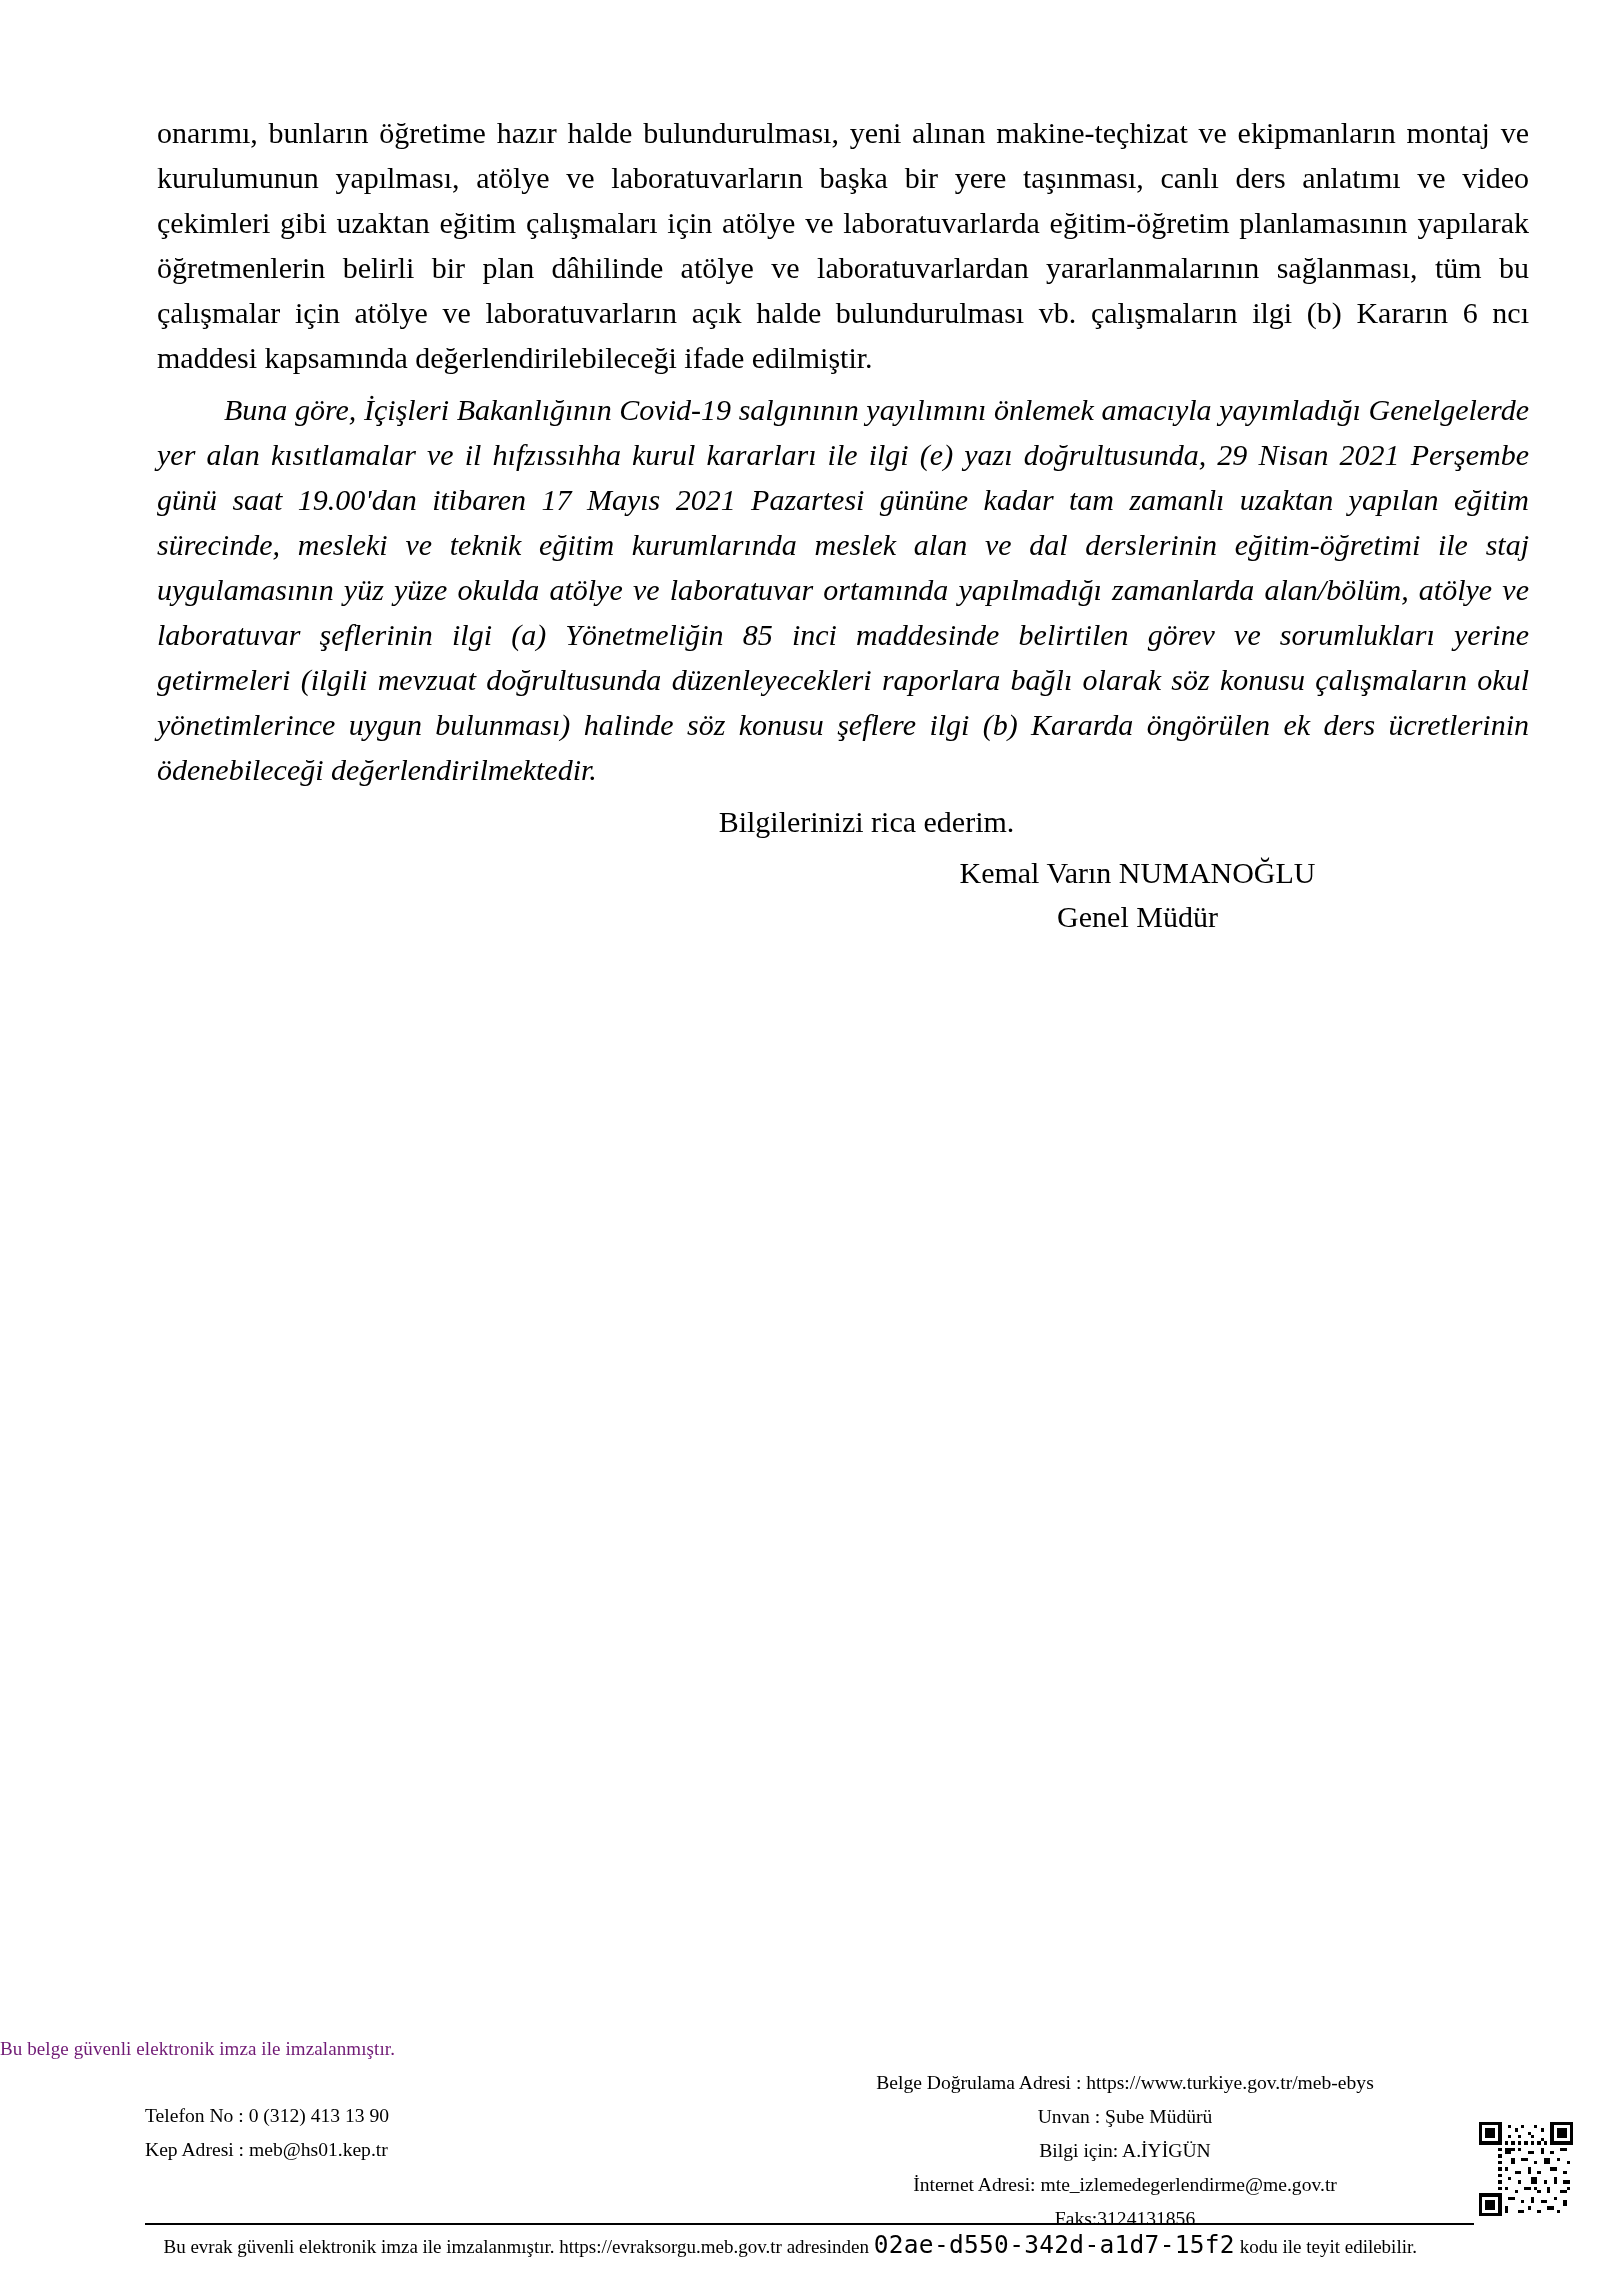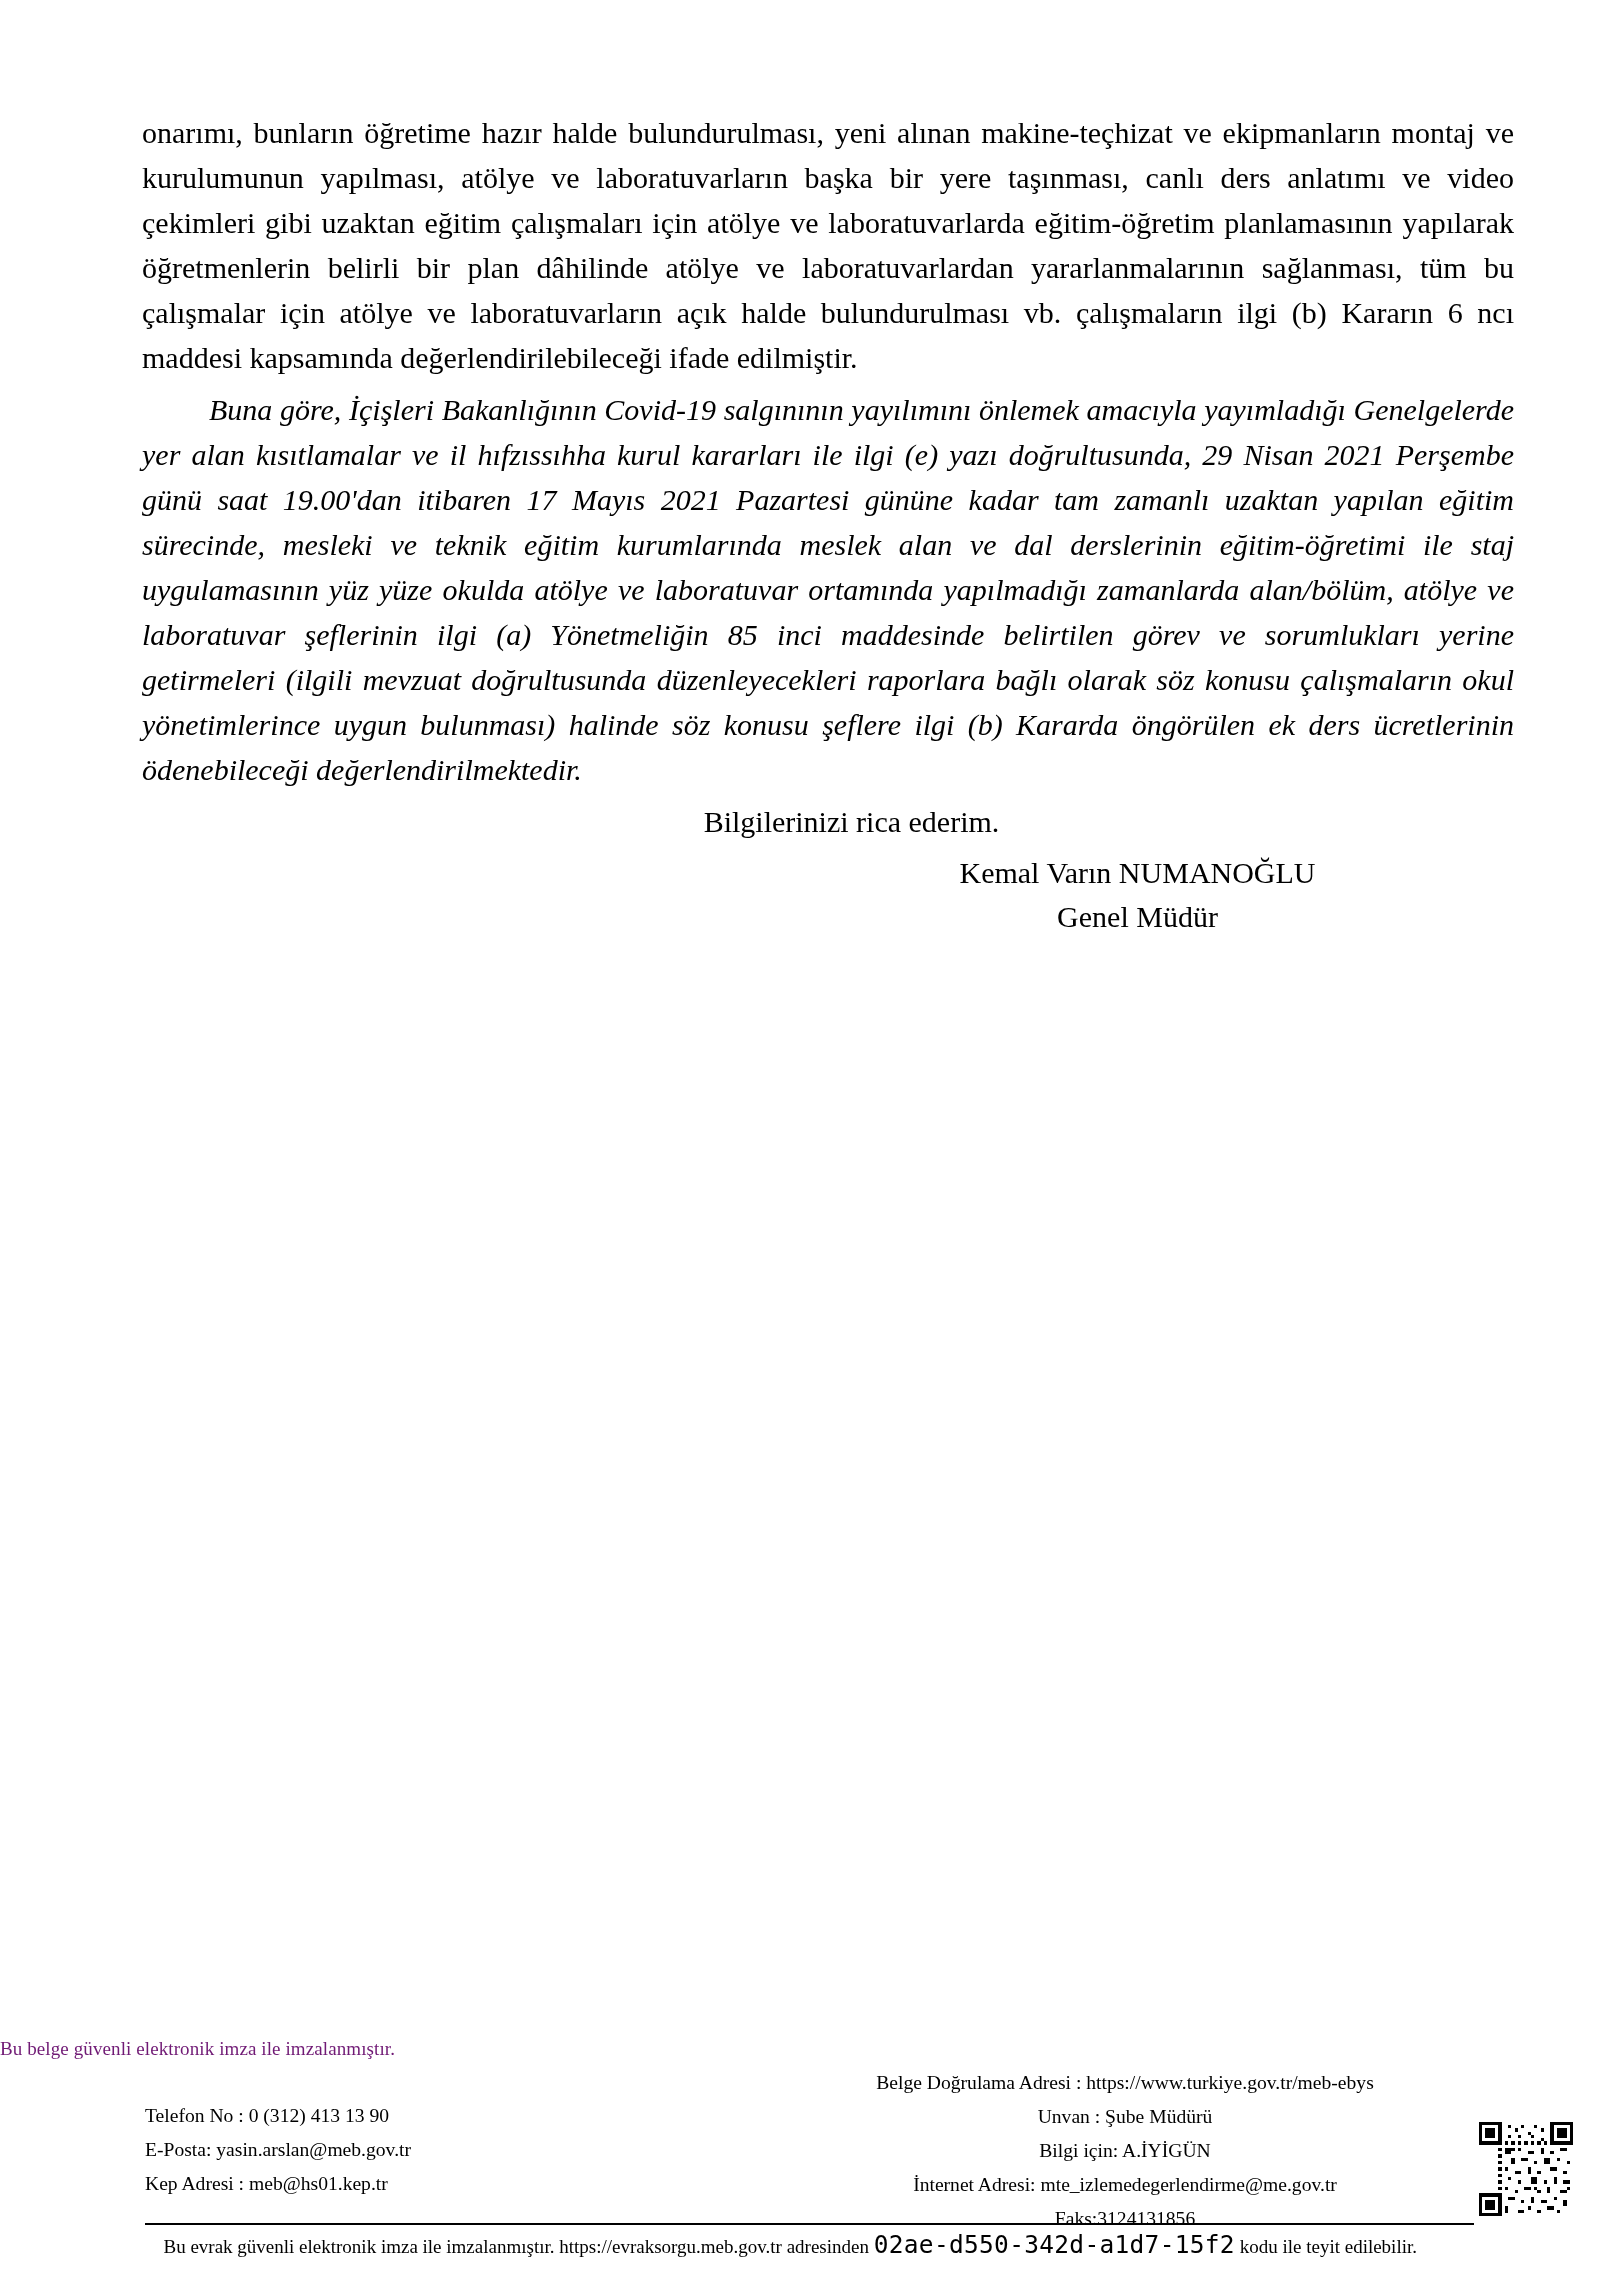--- a/index.html
+++ b/index.html
@@ -16,21 +16,21 @@
     width: 1621px;
     height: 2293px;
     background: #ffffff;
     overflow: hidden;
     box-sizing: border-box;
   }
 
   
   .body-area {
     position: absolute;
-    left: 142px;
+    left: 157px;
     top: 110px;
     width: 1372px;
   }
   .para {
     text-align: justify;
     text-justify: inter-word;
     font-size: 30px;
     line-height: 45px;
     margin: 0 0 0 0;
     hyphens: none;
@@ -154,21 +154,20 @@
 
   <div class="footer">
 
     <div class="esign-note">Bu belge güvenli  elektronik imza ile imzalanmıştır.</div>
 
     <div class="footer-cols">
 
       <div class="footer-left">
         <div class="fl-spacer"></div>
         <div>Telefon No : 0 (312) 413 13 90</div>
-        <div>E-Posta: yasin.arslan@meb.gov.tr</div>
         <div>Kep Adresi : meb@hs01.kep.tr</div>
       </div>
 
       <div class="footer-right">
         <div>Belge Doğrulama Adresi : https://www.turkiye.gov.tr/meb-ebys</div>
         <div>Unvan : Şube Müdürü</div>
         <div>Bilgi için:  A.İYİGÜN</div>
         <div>İnternet Adresi: mte_izlemedegerlendirme@me.gov.tr</div>
         <div>Faks:3124131856</div>
       </div>

